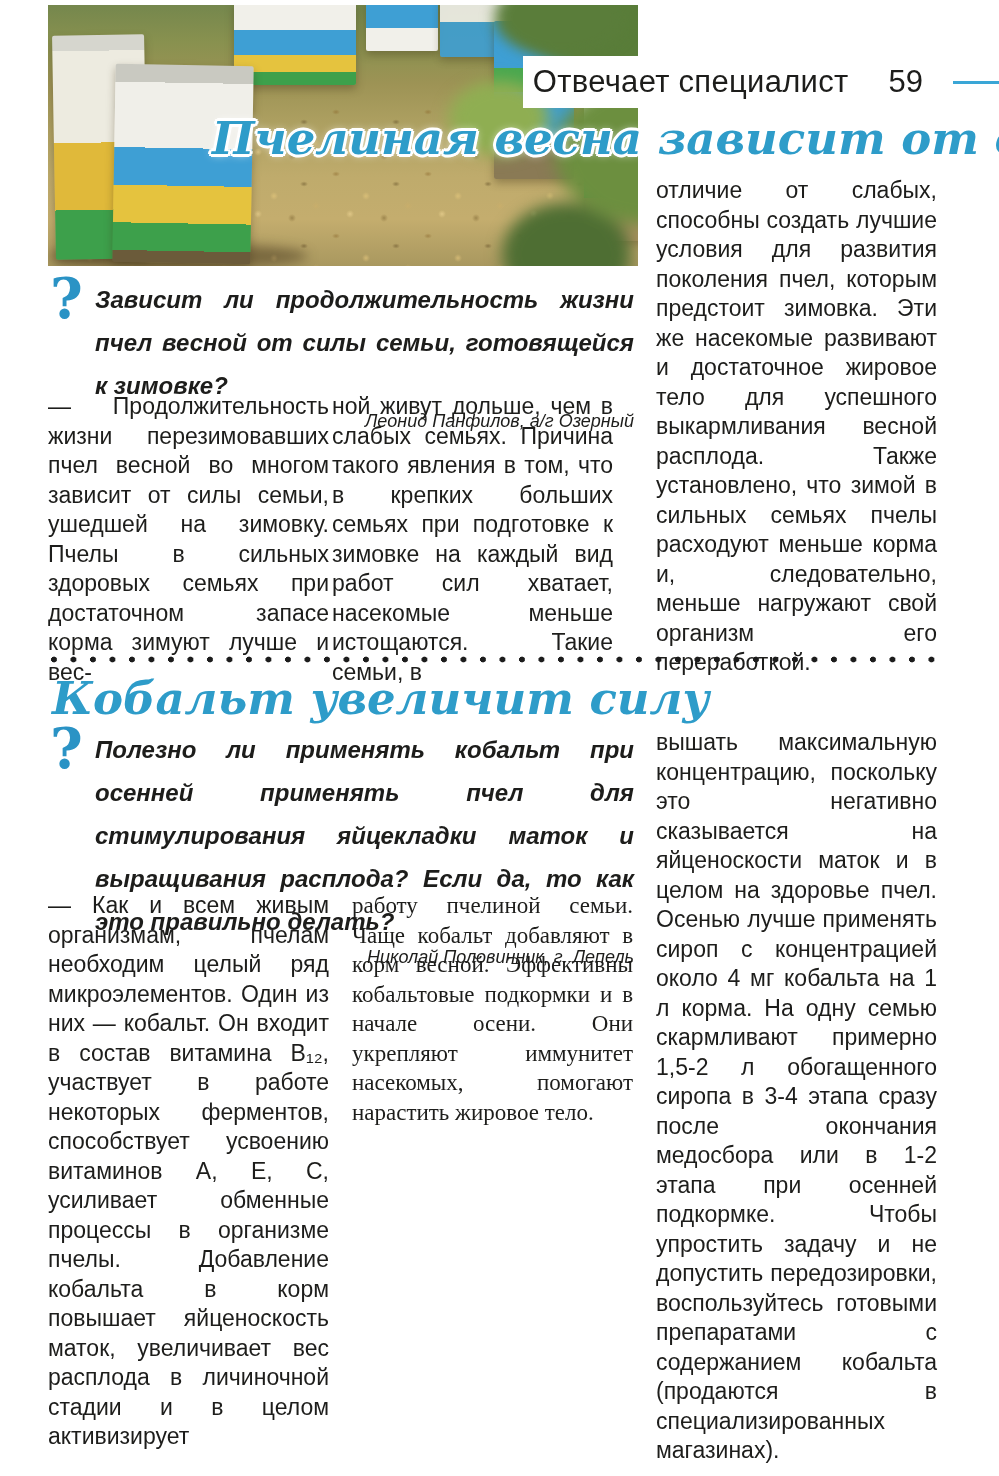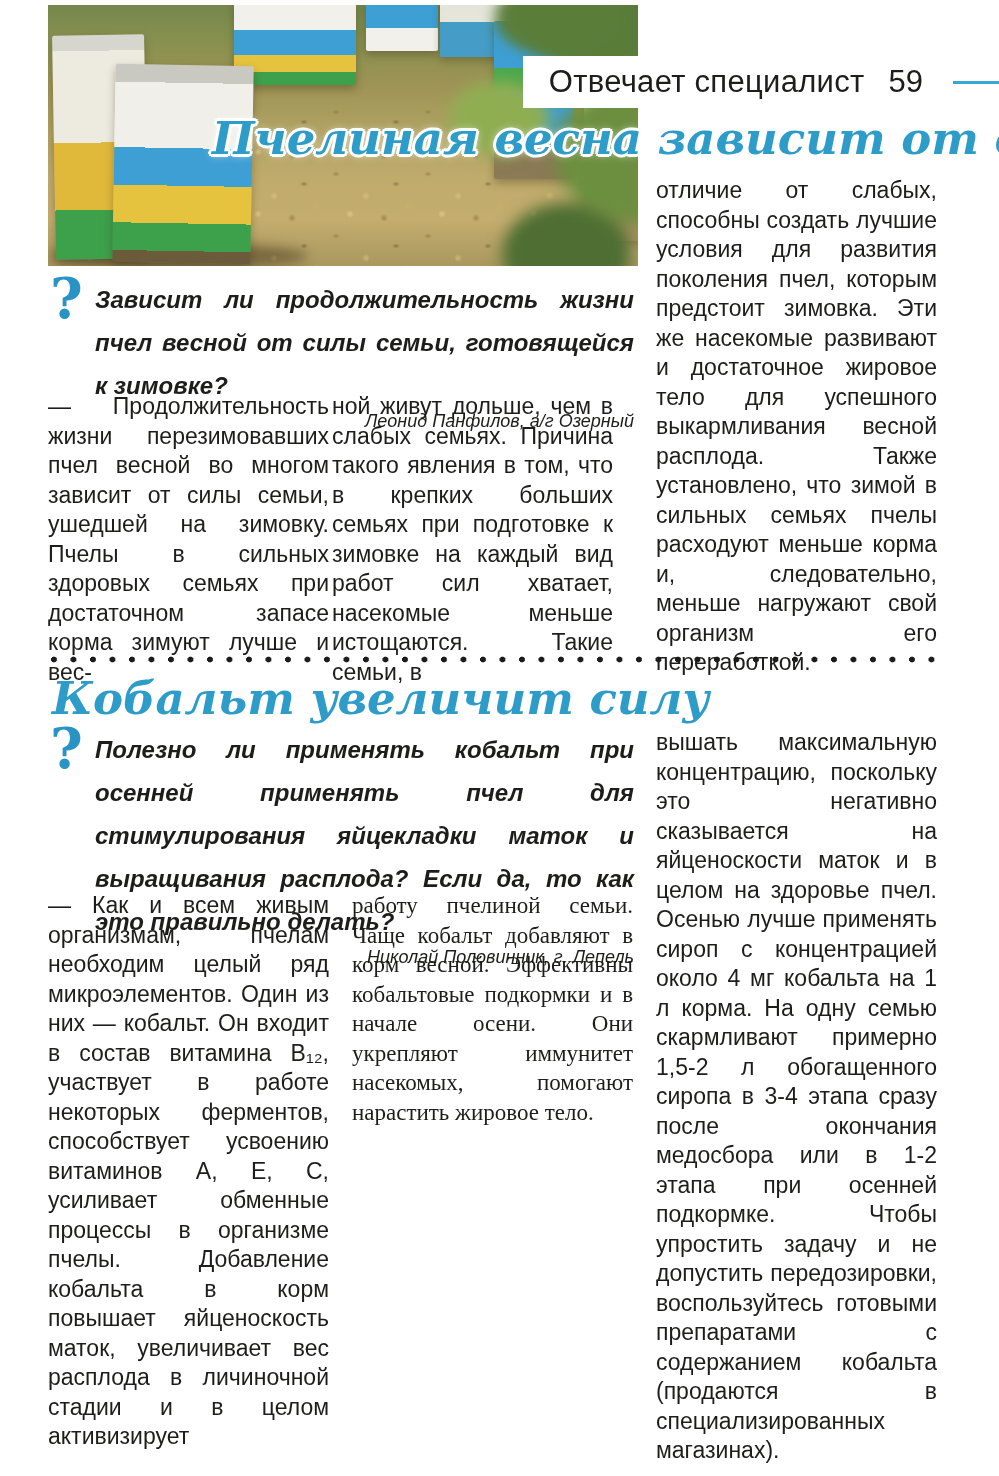--- a/index.html
+++ b/index.html
@@ -41,21 +41,21 @@
         radial-gradient(140px 110px at 85% 55%, #6c8f3f 0 60%, transparent 72%),
         radial-gradient(100px 80px at 55% 85%, #4e6e33 0 58%, transparent 70%),
         radial-gradient(80px 60px at 30% 45%, #8fae52 0 55%, transparent 70%);}
   .foliage-top{position:absolute;left:418px;top:-26px;width:190px;height:96px;filter:blur(6px);
       background:radial-gradient(100px 60px at 50% 40%, #5a7d3a 0 60%, transparent 72%);}
 
   
   .header{position:absolute;left:523px;top:56px;right:0;height:52px;background:#ffffff;
           display:flex;align-items:center;justify-content:flex-end;gap:16px;}
   .header-label{font-size:31px;letter-spacing:.3px;color:#1d1d1b;}
-  .header-number{font-size:31px;margin-left:8px;color:#1d1d1b;}
+  .header-number{font-size:31px;margin-left:24px;color:#1d1d1b;}
   .header-rule{width:46px;height:3px;background:#3aa6d6;margin-left:14px;}
 
   
   .sec-title{position:absolute;font-family:"DejaVu Serif",serif;font-style:italic;font-weight:700;
              color:#2e9cc9;white-space:nowrap;}
   .title-1{left:212px;top:112px;font-size:45px;
       text-shadow:-2px -2px 0 #fff,2px -2px 0 #fff,-2px 2px 0 #fff,2px 2px 0 #fff,
                   0 -3px 0 #fff,0 3px 0 #fff,-3px 0 0 #fff,3px 0 0 #fff,0 0 10px #fff;}
   .title-2{left:52px;top:672px;font-size:45px;text-align:right;}
 

